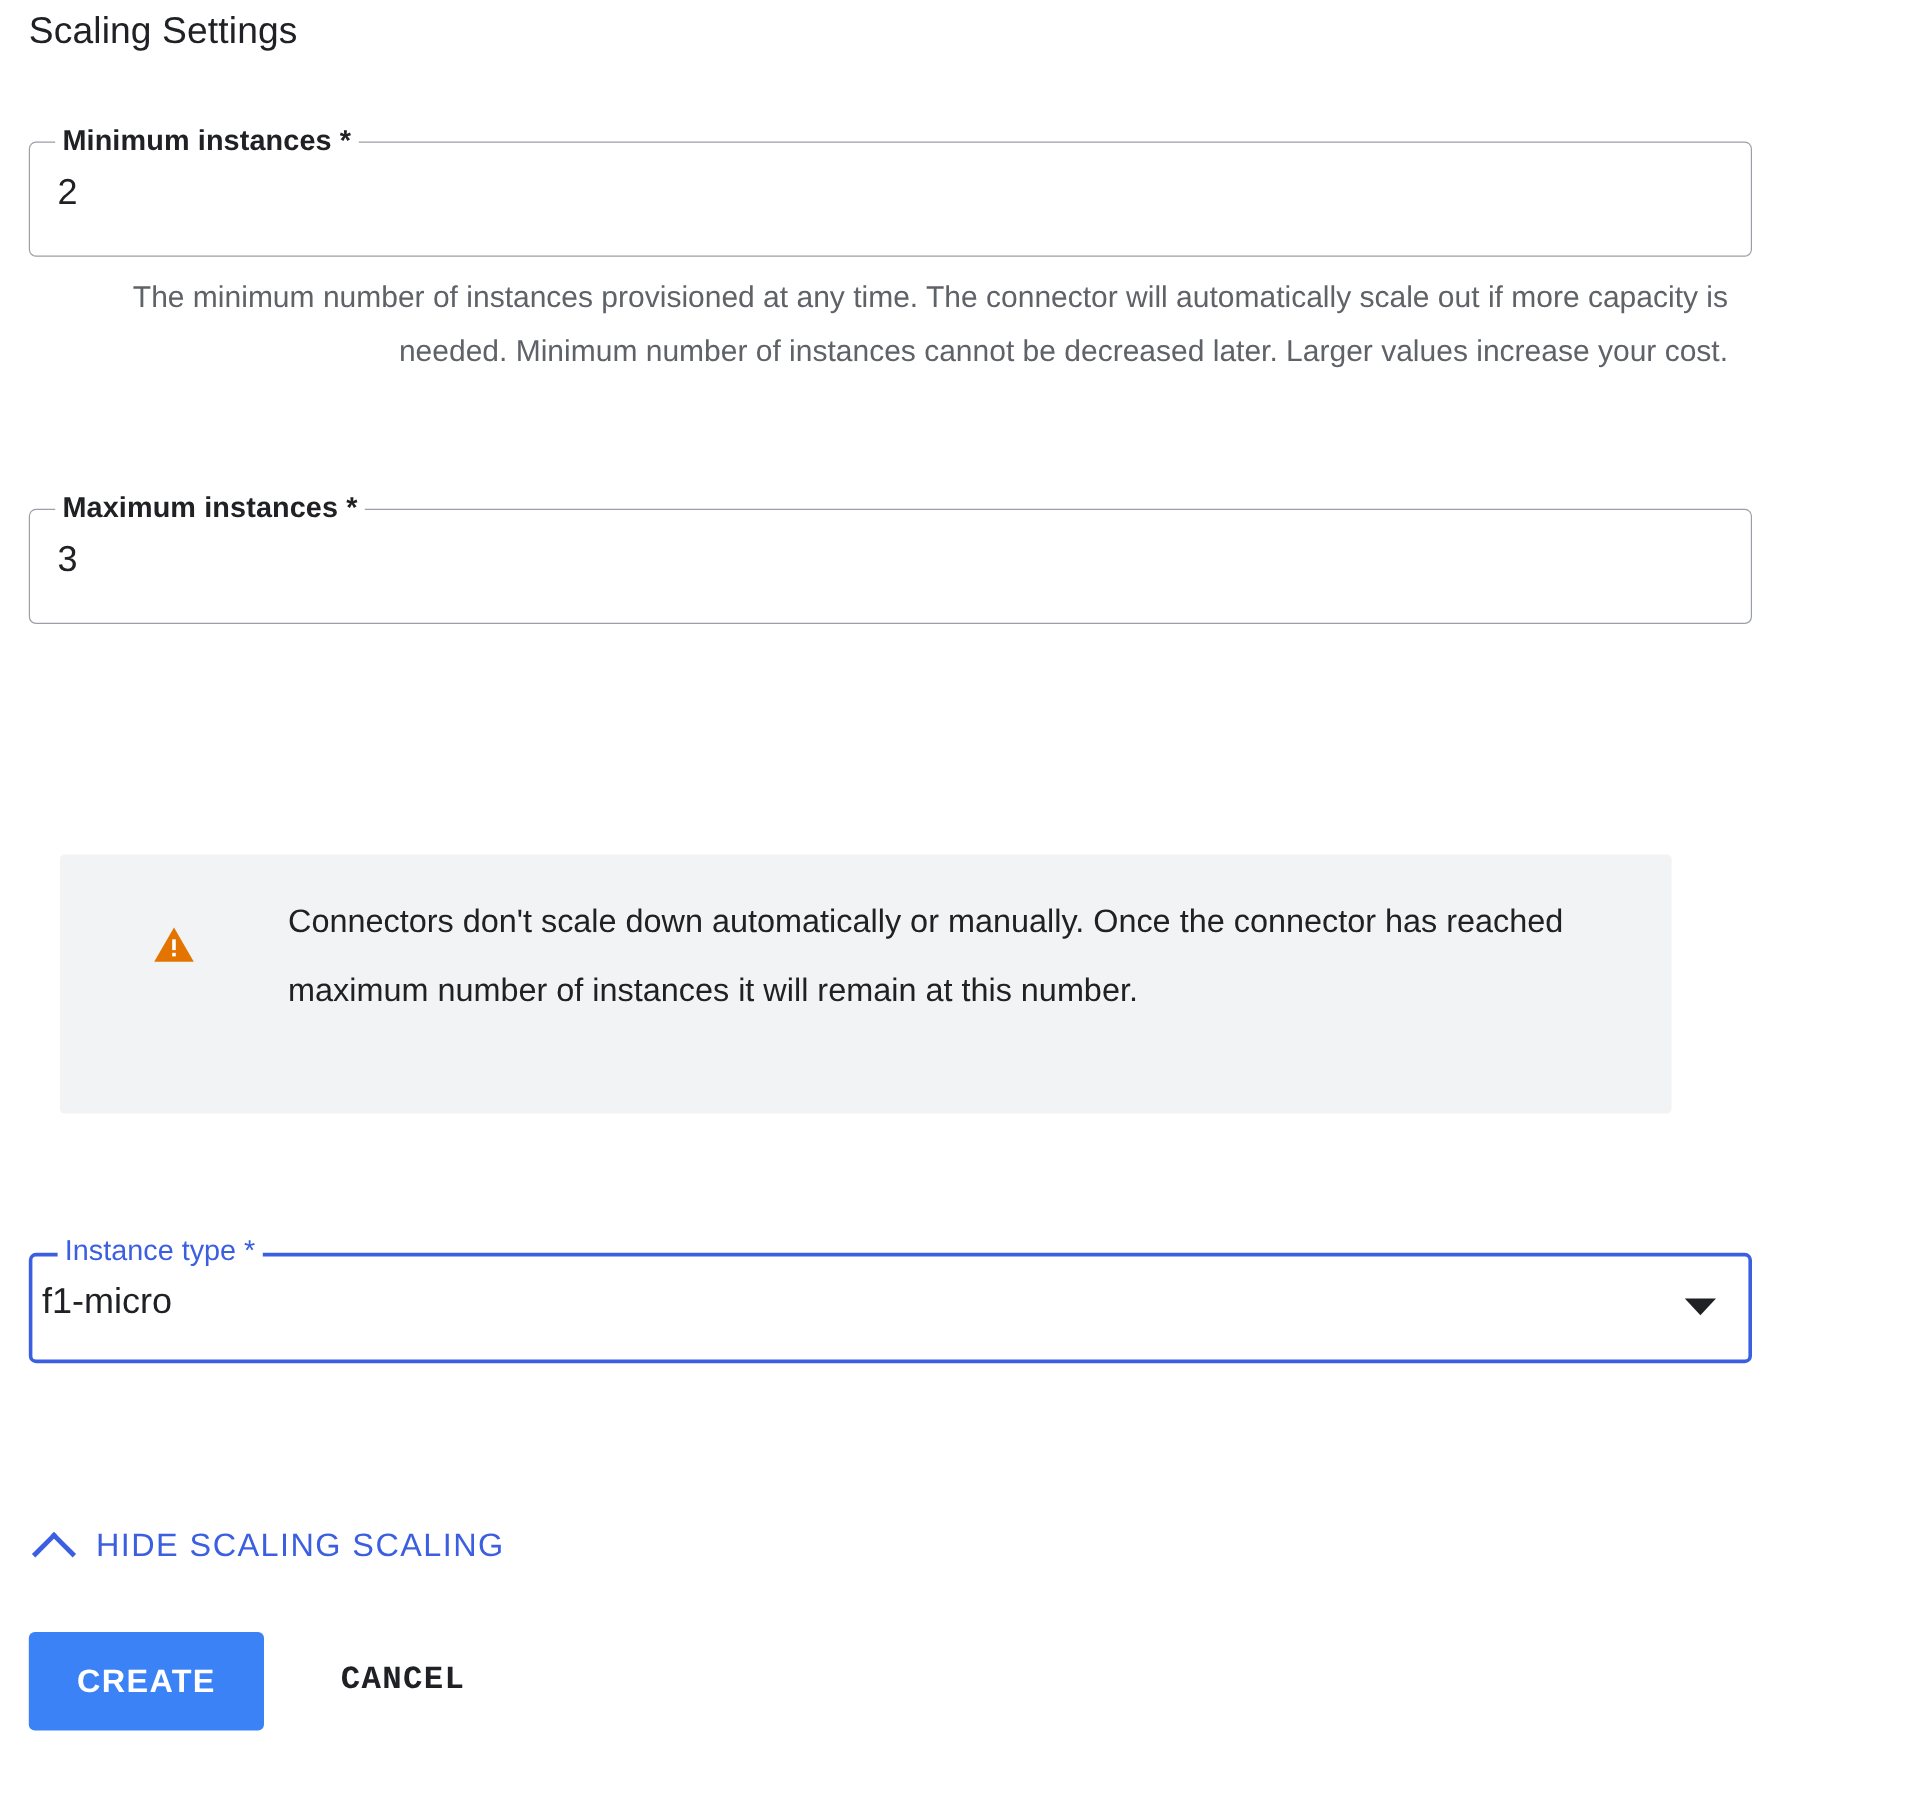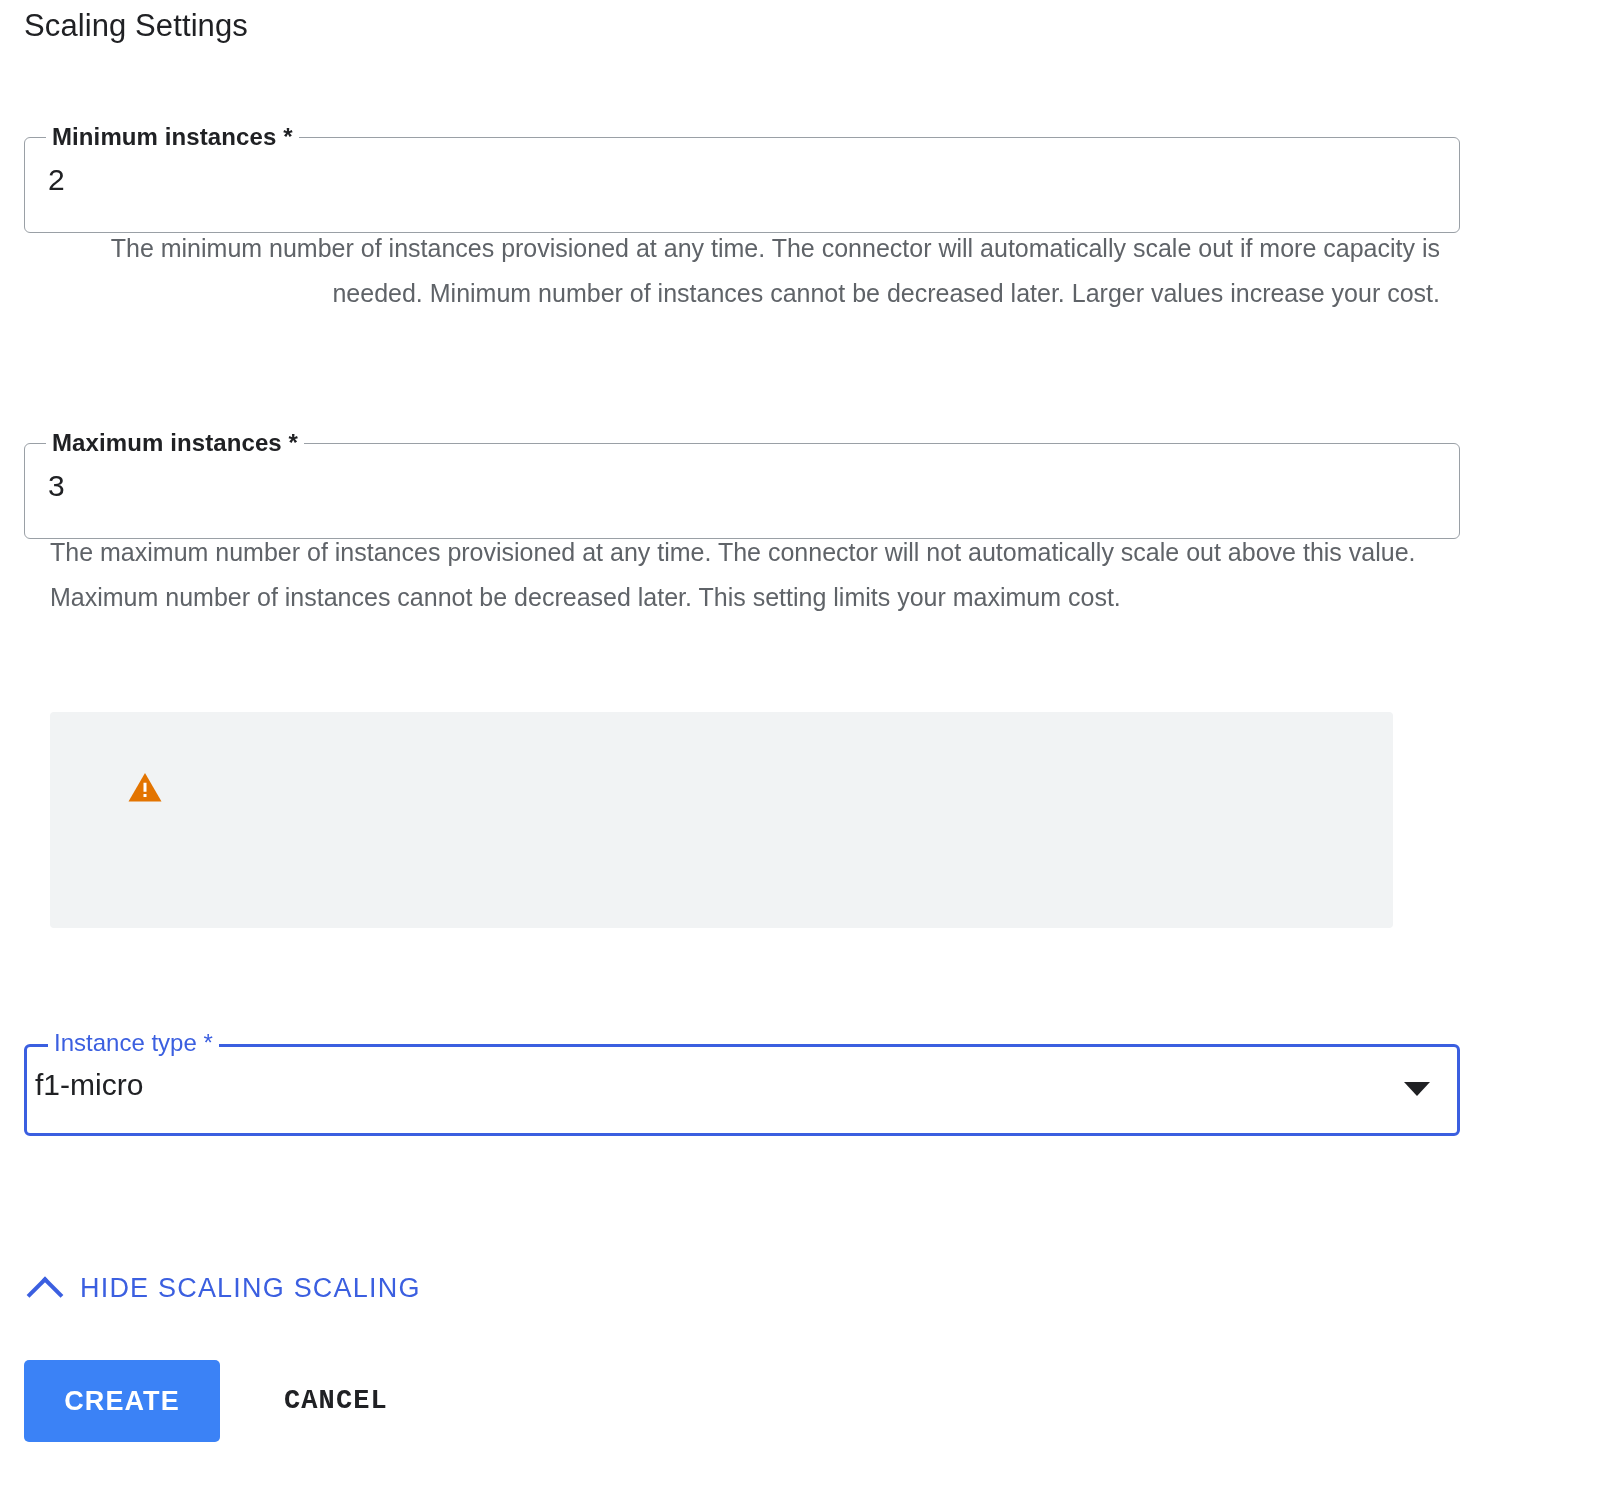--- a/index.html
+++ b/index.html
@@ -31,21 +31,20 @@
     letter-spacing: 0.1px;
   }
 
   
   .field {
     position: absolute;
     left: 24px;
     width: 1436px;
     height: 96px;
     box-sizing: border-box;
-    margin-top: 19px;
   }
   .field .outline {
     position: absolute;
     inset: 0;
     border: 1px solid #9aa0a6;
     border-radius: 6px;
     box-sizing: border-box;
     pointer-events: none;
   }
   .field .legend {
@@ -259,28 +258,28 @@
     <div class="legend">Minimum instances *</div>
     <input class="value" type="text" value="2" style="">
   </div>
   <div class="helper" style="top:226px;text-align:right;">The minimum number of instances provisioned at any time. The connector will automatically scale out if more capacity is needed. Minimum number of instances cannot be decreased later. Larger values increase your cost.</div>
 
   <div class="field" style="top:424px;">
     <div class="outline"></div>
     <div class="legend">Maximum instances *</div>
     <input class="value" type="text" value="3" style="">
   </div>
-  <div class="helper" style="top:530px;">The maximum number of instances provisioned at any time. The connector will not automatically scale out above this value. Maximum number of instances cannot be decreased later. This setting limits your maximum cost.</div>
 
   <div class="callout">
     <svg class="warn-icon" viewBox="0 0 24 24">
       <path d="M12 2 L23 21 L1 21 Z" fill="#e37400"></path>
       <rect x="11" y="8.5" width="2" height="6" fill="#ffffff"></rect>
       <rect x="11" y="16" width="2" height="2" fill="#ffffff"></rect>
     </svg>
+    <div class="warn-text">Connectors don't scale down automatically or manually. Once the connector has reached maximum number of instances it will remain at this number.</div>
   </div>
 
   <div class="select-field">
     <div class="outline"></div>
     <div class="legend">Instance type *</div>
     <div class="value">f1-micro</div>
     <div class="arrow"></div>
   </div>
 
 

